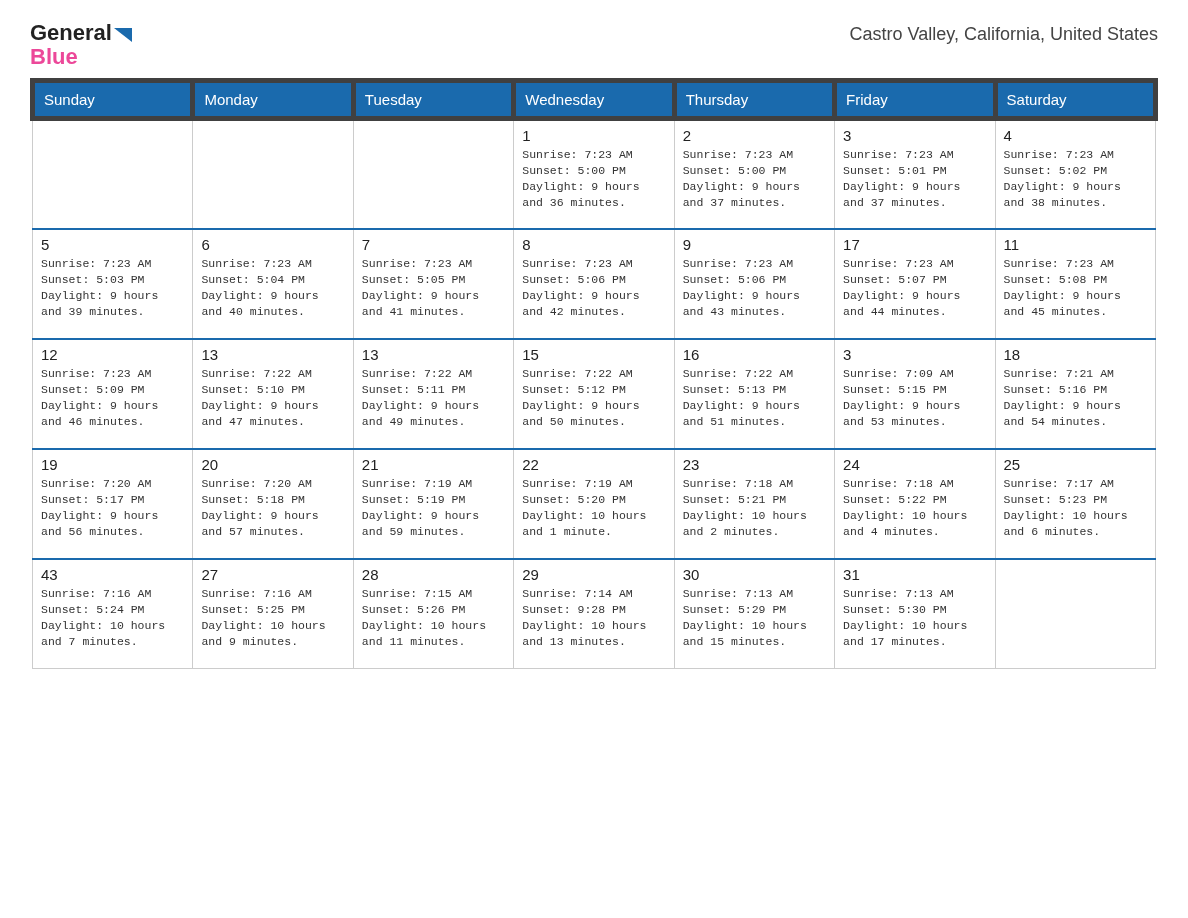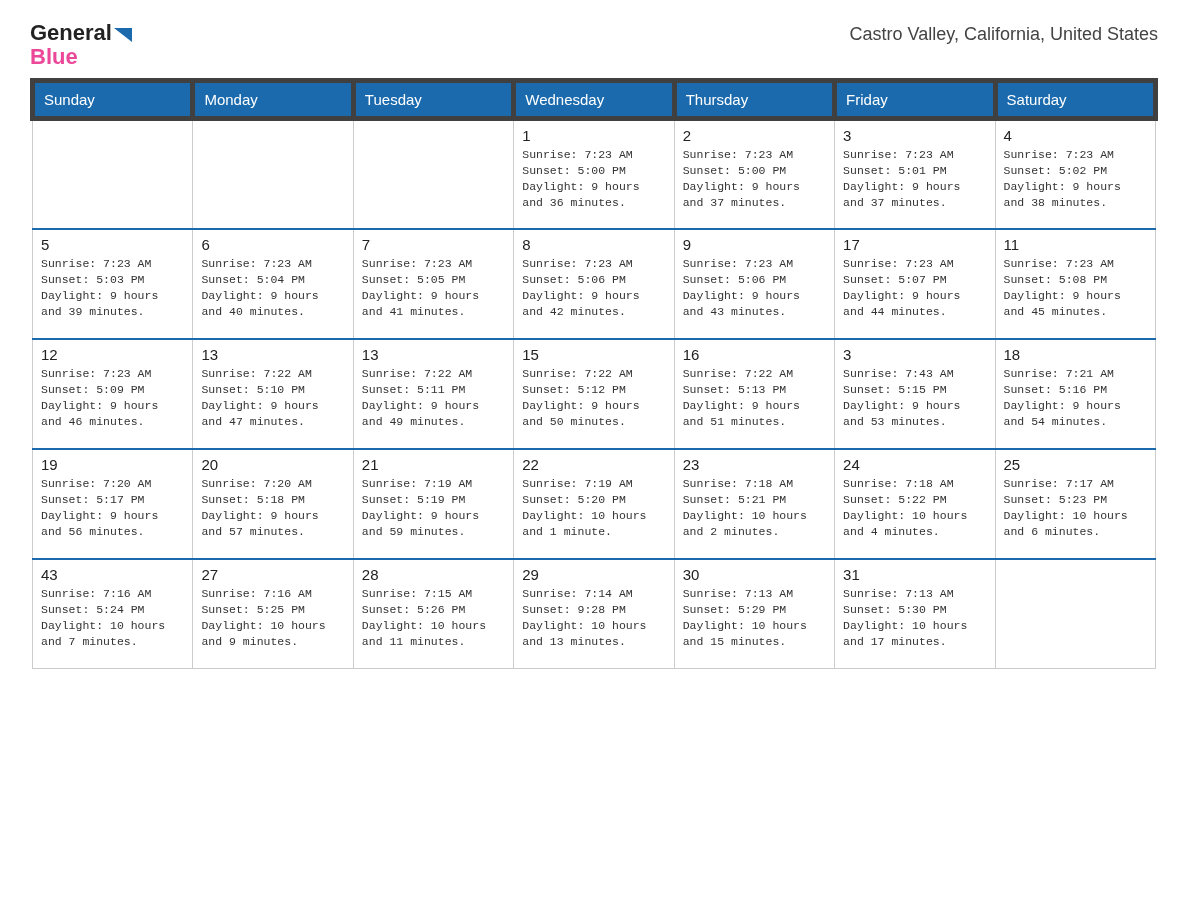--- a/index.html
+++ b/index.html
@@ -238,21 +238,21 @@
         </td>
         <td>
           <div class="day-num">16</div>
           <div class="day-info">Sunrise: 7:22 AM
 Sunset: 5:13 PM
 Daylight: 9 hours
 and 51 minutes.</div>
         </td>
         <td>
           <div class="day-num">3</div>
-          <div class="day-info">Sunrise: 7:43 AM
+          <div class="day-info">Sunrise: 7:09 AM
 Sunset: 5:15 PM
 Daylight: 9 hours
 and 53 minutes.</div>
         </td>
         <td>
           <div class="day-num">18</div>
           <div class="day-info">Sunrise: 7:21 AM
 Sunset: 5:16 PM
 Daylight: 9 hours
 and 54 minutes.</div>

